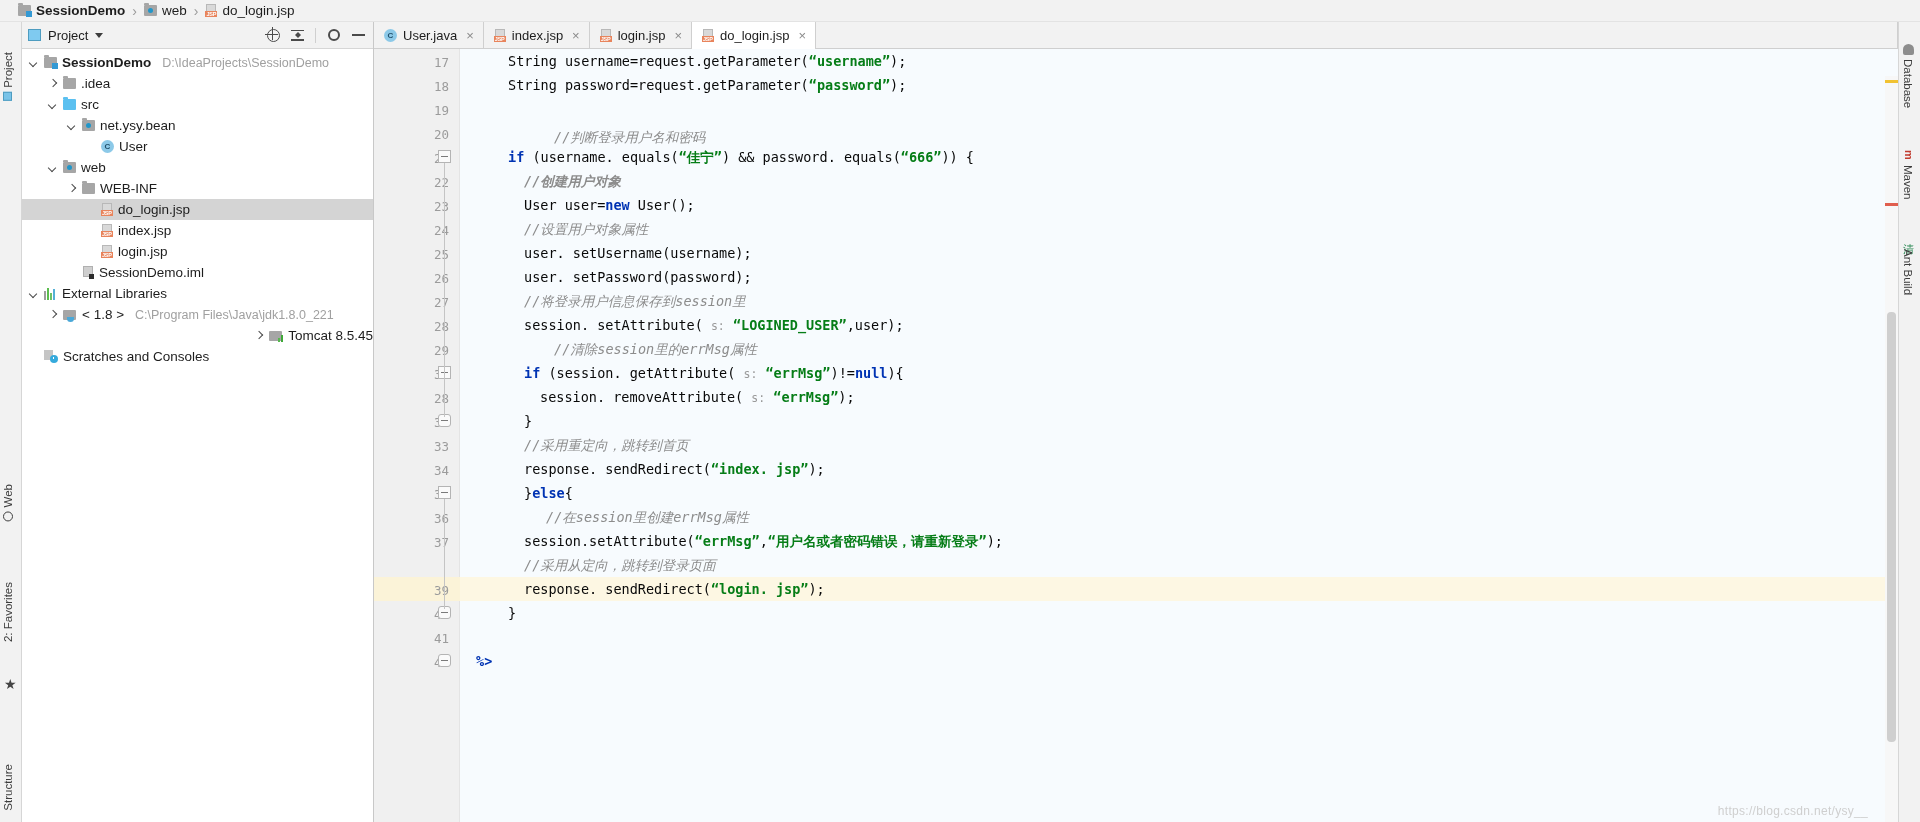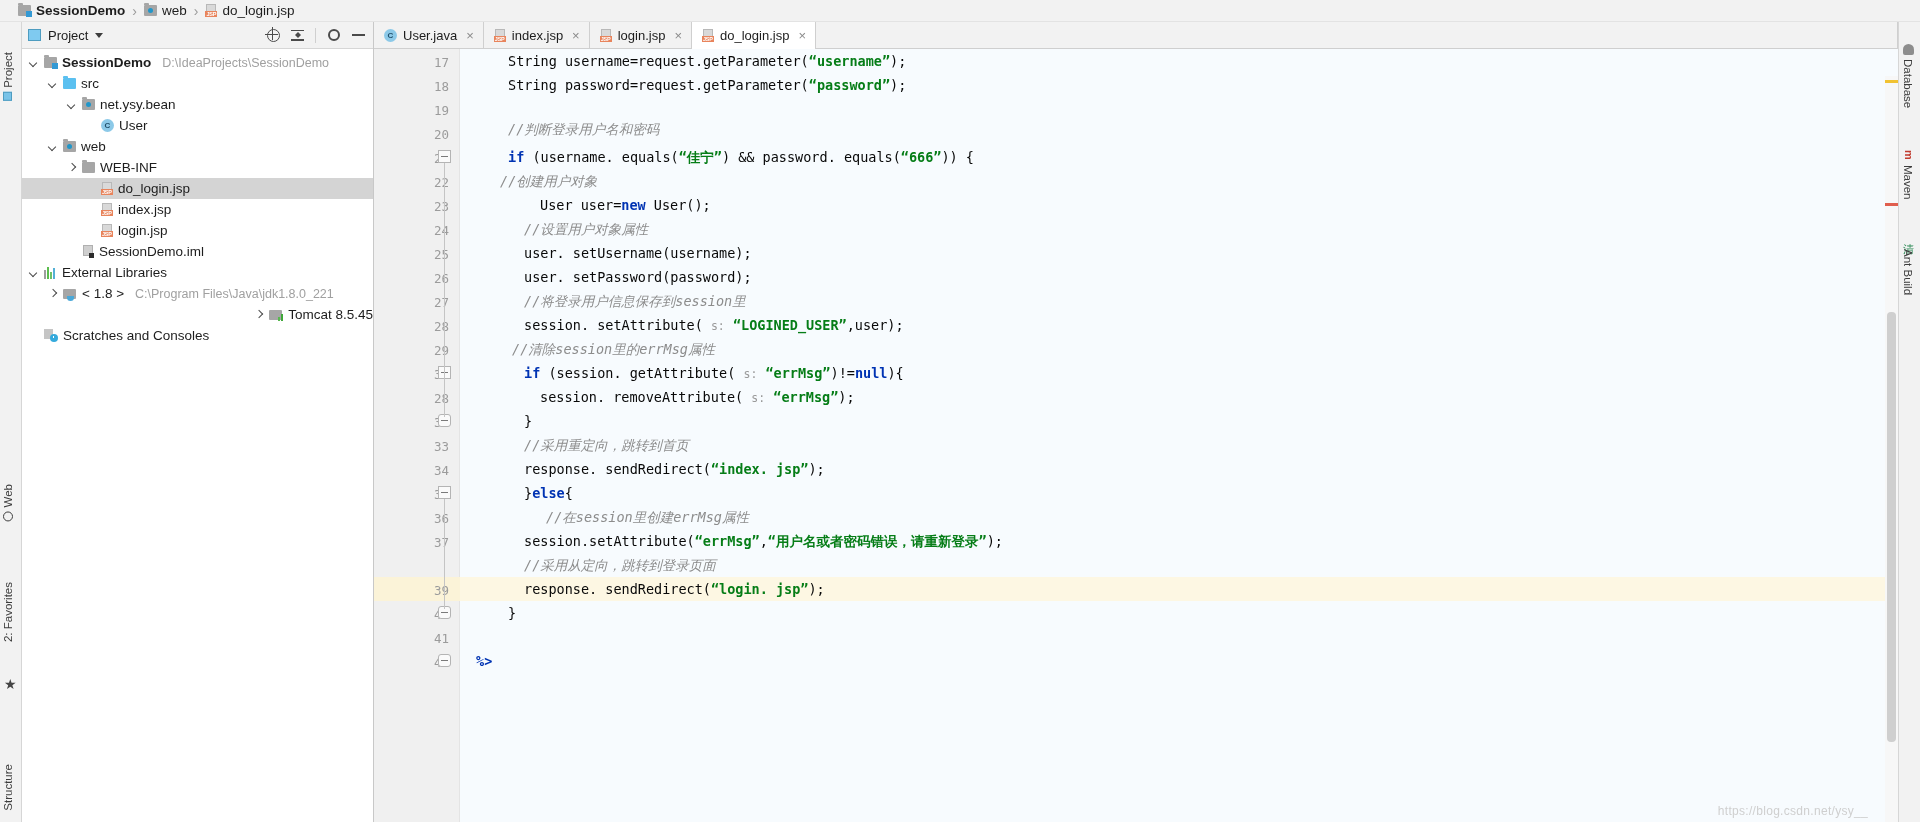--- a/index.html
+++ b/index.html
@@ -303,20 +303,25 @@
         </span>
     </div>
     <div class="tree" id="tree">
         <div class="trow" style="padding-left: 6px;">
           <span class="arrow d"></span>
           <span class="ic ic-folder">
             <span class="badge"></span>
           </span>
           <span class="tlabel bold">SessionDemo</span>
           <span class="tpath">D:\IdeaProjects\SessionDemo</span>
+        </div>
+        <div class="trow" style="padding-left: 25px;">
+          <span class="arrow r"></span>
+          <span class="ic ic-folder"></span>
+          <span class="tlabel">.idea</span>
         </div>
         <div class="trow" style="padding-left: 25px;">
           <span class="arrow d"></span>
           <span class="ic ic-folder blue"></span>
           <span class="tlabel">src</span>
         </div>
         <div class="trow" style="padding-left: 44px;">
           <span class="arrow d"></span>
           <span class="ic ic-web"></span>
           <span class="tlabel">net.ysy.bean</span>
@@ -479,30 +484,30 @@
           <div class="lnum" style="top: 606px;">42</div>
           <div class="foldmark round" style="top: 605px;"></div>
           <div class="foldline" style="top: 114px; height: 254px;"></div>
           <div class="foldline" style="top: 330px; height: 14px;"></div>
           <div class="foldline" style="top: 450px; height: 110px;"></div>
         </div>
       <div class="code" id="code">
           <div class="cline" style="top: 0px;"><span class="txt" style="padding-left: 48px;"><span class="plain">String username=request.</span><span class="plain">getParameter(</span><span class="str">“username”</span><span class="plain">);</span></span></div>
           <div class="cline" style="top: 24px;"><span class="txt" style="padding-left: 48px;"><span class="plain">String password=request.</span><span class="plain">getParameter(</span><span class="str">“password”</span><span class="plain">);</span></span></div>
           <div class="cline" style="top: 48px;"><span class="txt" style="padding-left: 48px;"></span></div>
-          <div class="cline" style="top: 68px;"><span class="txt" style="padding-left: 48px;"><span class="cmt">//判断登录用户名和密码</span></span></div>
+          <div class="cline" style="top: 76px; margin-left: 46px;"><span class="txt" style="padding-left: 48px;"><span class="cmt">//判断登录用户名和密码</span></span></div>
           <div class="cline" style="top: 96px;"><span class="txt" style="padding-left: 48px;"><span class="kw">if</span><span class="plain"> (username. equals(</span><span class="str">“佳宁”</span><span class="plain">) &amp;&amp; password. equals(</span><span class="str">“666”</span><span class="plain">)) {</span></span></div>
-          <div class="cline" style="top: 120px;"><span class="txt" style="padding-left: 40px;"><span class="cmt">//创建用户对象</span></span></div>
-          <div class="cline" style="top: 144px; margin-left: 16px;"><span class="txt" style="padding-left: 64px;"><span class="plain">User user=</span><span class="kw">new</span><span class="plain"> User();</span></span></div>
+          <div class="cline" style="top: 120px;"><span class="txt" style="padding-left: 64px; font-weight: bold;"><span class="cmt">//创建用户对象</span></span></div>
+          <div class="cline" style="top: 144px;"><span class="txt" style="padding-left: 64px;"><span class="plain">User user=</span><span class="kw">new</span><span class="plain"> User();</span></span></div>
           <div class="cline" style="top: 168px;"><span class="txt" style="padding-left: 64px;"><span class="cmt">//设置用户对象属性</span></span></div>
           <div class="cline" style="top: 192px;"><span class="txt" style="padding-left: 64px;"><span class="plain">user. setUsername(username);</span></span></div>
           <div class="cline" style="top: 216px;"><span class="txt" style="padding-left: 64px;"><span class="plain">user. setPassword(password);</span></span></div>
           <div class="cline" style="top: 240px;"><span class="txt" style="padding-left: 64px;"><span class="cmt">//将登录用户信息保存到session里</span></span></div>
           <div class="cline" style="top: 264px;"><span class="txt" style="padding-left: 64px;"><span class="plain">session. setAttribute( </span><span class="hint">s:</span><span class="plain"> </span><span class="str">“LOGINED_USER”</span><span class="plain">,user);</span></span></div>
-          <div class="cline" style="top: 288px;"><span class="txt" style="padding-left: 52px;"><span class="cmt">//清除session里的errMsg属性</span></span></div>
+          <div class="cline" style="top: 288px;"><span class="txt" style="padding-left: 52px; margin-left: 42px;"><span class="cmt">//清除session里的errMsg属性</span></span></div>
           <div class="cline" style="top: 312px;"><span class="txt" style="padding-left: 64px;"><span class="kw">if</span><span class="plain"> (session. getAttribute( </span><span class="hint">s:</span><span class="plain"> </span><span class="str">“errMsg”</span><span class="plain">)!=</span><span class="kw">null</span><span class="plain">){</span></span></div>
           <div class="cline" style="top: 336px;"><span class="txt" style="padding-left: 80px;"><span class="plain">session. removeAttribute( </span><span class="hint">s:</span><span class="plain"> </span><span class="str">“errMsg”</span><span class="plain">);</span></span></div>
           <div class="cline" style="top: 360px;"><span class="txt" style="padding-left: 64px;"><span class="plain">}</span></span></div>
           <div class="cline" style="top: 384px;"><span class="txt" style="padding-left: 64px;"><span class="cmt">//采用重定向，跳转到首页</span></span></div>
           <div class="cline" style="top: 408px;"><span class="txt" style="padding-left: 64px;"><span class="plain">response. sendRedirect(</span><span class="str">“index. jsp”</span><span class="plain">);</span></span></div>
           <div class="cline" style="top: 432px;"><span class="txt" style="padding-left: 64px;"><span class="plain">}</span><span class="kw">else</span><span class="plain">{</span></span></div>
           <div class="cline" style="top: 456px; padding-left: 22px;"><span class="txt" style="padding-left: 64px;"><span class="cmt">//在session里创建errMsg属性</span></span></div>
           <div class="cline" style="top: 480px;"><span class="txt" style="padding-left: 64px;"><span class="plain">session.setAttribute(</span><span class="str">“errMsg”</span><span class="plain">,</span><span class="str">“用户名或者密码错误，请重新登录”</span><span class="plain">);</span></span></div>
           <div class="cline" style="top: 504px;"><span class="txt" style="padding-left: 64px;"><span class="cmt">//采用从定向，跳转到登录页面</span></span></div>
           <div class="hl-line" style="top: 528px;"></div>

